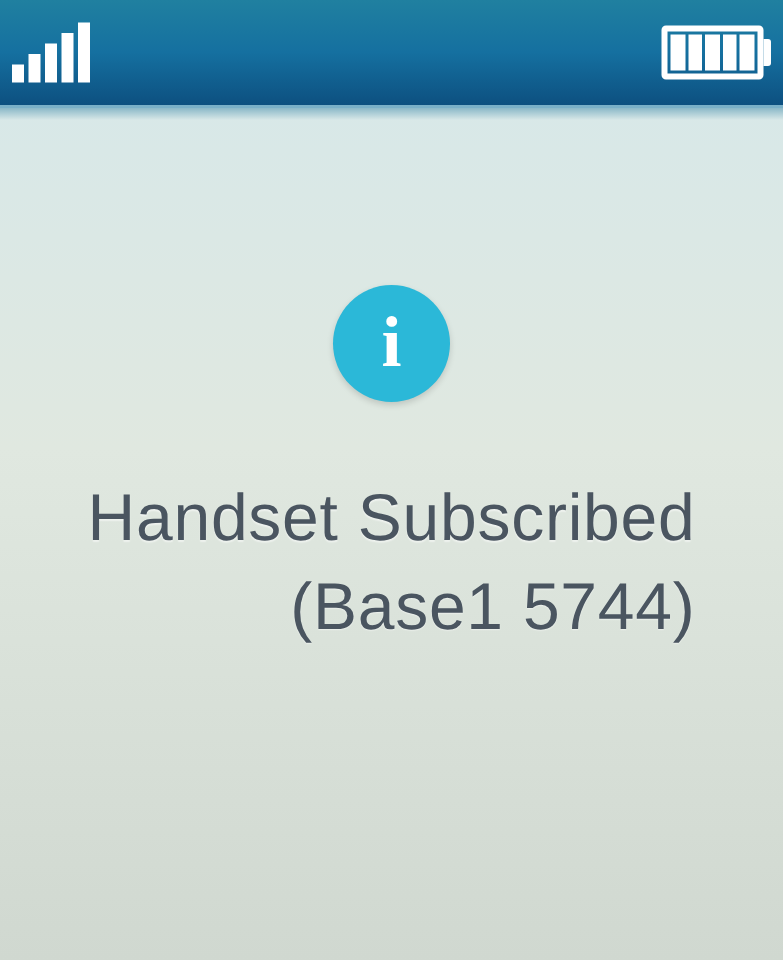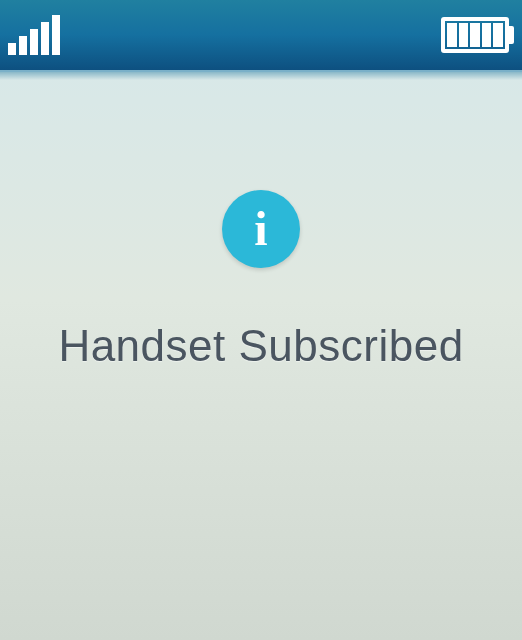--- a/index.html
+++ b/index.html
@@ -135,14 +135,15 @@
     <div class="battery-tip"></div>
   </div>
 </div>
 
 <div class="main-content">
   <div class="info-icon">
     <span class="info-letter">i</span>
   </div>
   <div class="message">
     <span class="message-line">Handset Subscribed</span>
+    <span class="message-line">(Base1 5744)</span>
   </div>
 </div>
 
 </body></html>

